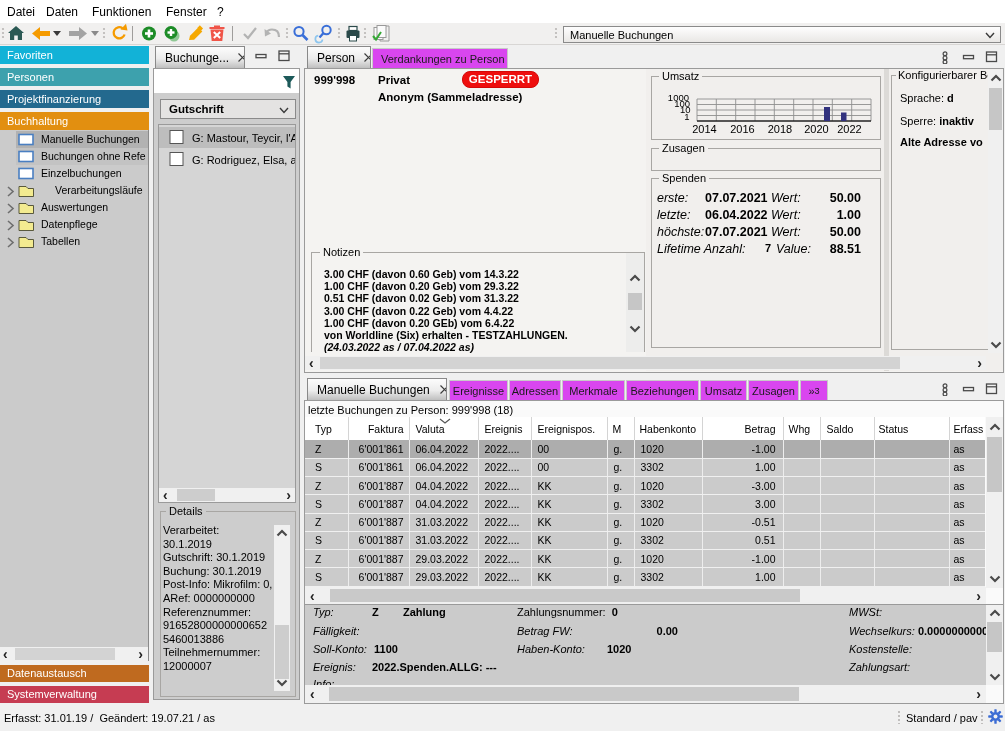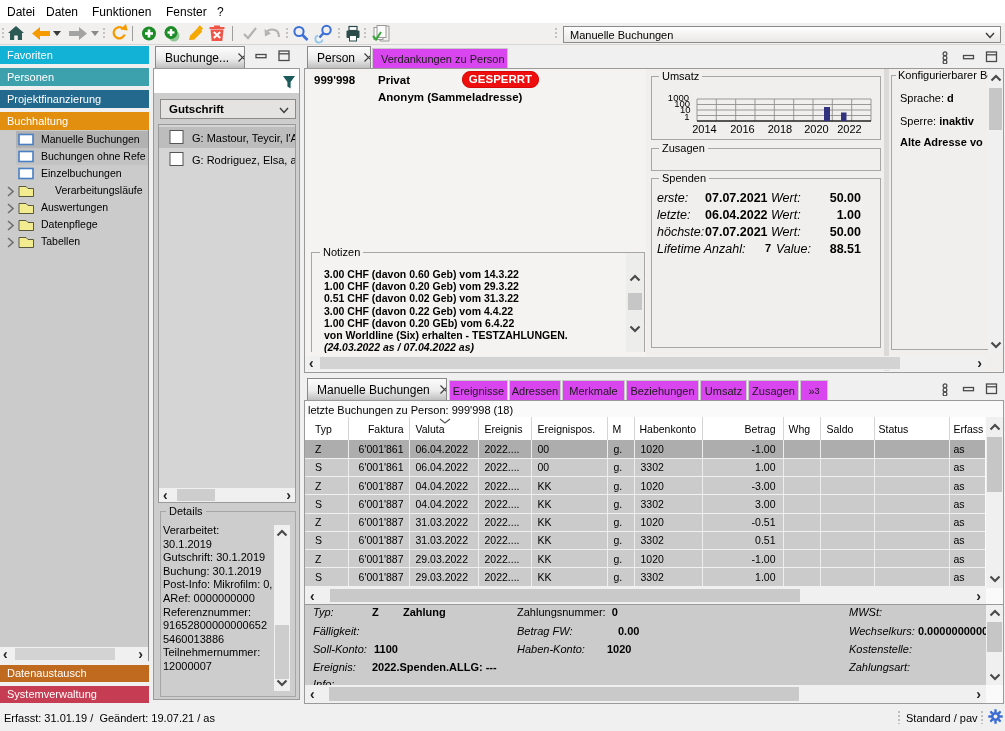--- a/index.html
+++ b/index.html
@@ -542,21 +542,21 @@
     </div>
 
     <div class="abs" style="left:0;top:203px;width:698px;height:81px;background:#cbcbcb;border-top:1px solid #9a9a9a;overflow:hidden;font-size:11px;">
       <div class="abs i" style="left:8px;top:1px;">Typ:</div>
       <div class="abs b" style="left:67px;top:1px;">Z</div>
       <div class="abs b" style="left:98px;top:1px;">Zahlung</div>
       <div class="abs" style="left:212px;top:1px;">Zahlungsnummer:&nbsp; <span class="b">0</span></div>
       <div class="abs i" style="left:544px;top:1px;">MWSt:</div>
       <div class="abs i" style="left:8px;top:19.5px;">Fälligkeit:</div>
       <div class="abs i" style="left:212px;top:19.5px;">Betrag FW:</div>
-      <div class="abs b" style="left:313px;top:19.5px;width:60px;text-align:left;">0.00</div>
+      <div class="abs b" style="left:313px;top:19.5px;width:60px;text-align:right;">0.00</div>
       <div class="abs i" style="left:544px;top:19.5px;">Wechselkurs: <span class="b" style="font-style:normal;">0.0000000000</span></div>
       <div class="abs i" style="left:8px;top:38px;">Soll-Konto:</div>
       <div class="abs b" style="left:69px;top:38px;">1100</div>
       <div class="abs i" style="left:212px;top:38px;">Haben-Konto:</div>
       <div class="abs b" style="left:302px;top:38px;">1020</div>
       <div class="abs i" style="left:544px;top:38px;">Kostenstelle:</div>
       <div class="abs i" style="left:8px;top:56px;">Ereignis:</div>
       <div class="abs b" style="left:67px;top:56px;">2022.Spenden.ALLG: ---</div>
       <div class="abs i" style="left:544px;top:56px;">Zahlungsart:</div>
       <div class="abs i" style="left:8px;top:73px;">Info:</div>

